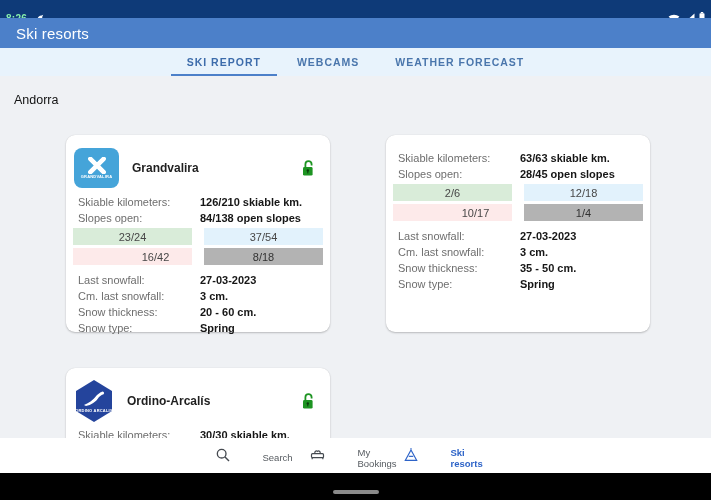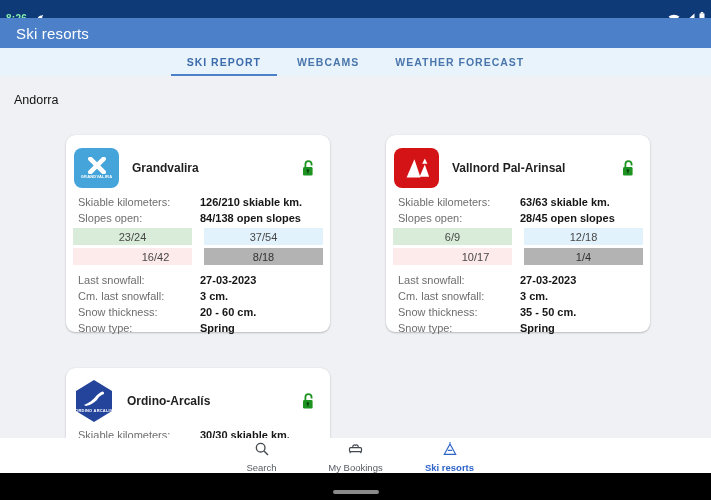--- a/index.html
+++ b/index.html
@@ -48,21 +48,21 @@
   .pills{display:grid;grid-template-columns:1fr 1fr;gap:3px 12px;margin:4px 7px 5px;}
   .pillbox{height:17px;display:flex;align-items:center;justify-content:center;font-size:11px;color:#474747;}
   .pill-green{background:#d9ecd9;}
   .pill-blue{background:#e2f2fc;}
   .pill-red{background:#fdeaea;padding-left:46px;}
   .pill-gray{background:#b3b3b3;color:#323232;}
   .snow-rows{margin-top:2px;}
   
   .bottom-nav{position:absolute;top:438px;left:0;right:0;height:35px;background:#fff;
     display:flex;justify-content:center;z-index:5;}
-  .nav-item{width:94px;display:flex;flex-direction:column;align-items:center;padding-top:3px;cursor:pointer;}
+  .nav-item{width:94px;display:flex;align-items:center;padding-top:3px;cursor:pointer;gap:32px;}
   .nav-item svg{stroke:#454a50;}
   .nav-label{font-size:9.5px;color:#565b60;margin-top:1px;}
   .nav-item.selected svg{stroke:#2e64c8;}
   .nav-item.selected .nav-label{color:#2e64c8;font-weight:700;}
   
   .gesture-area{position:absolute;top:473px;left:0;right:0;height:27px;background:#000;z-index:6;
     display:flex;justify-content:center;align-items:flex-start;}
   .gesture-pill{width:46px;height:4px;border-radius:2px;background:#8a8a8a;margin-top:17px;cursor:grab;}
 </style>
 </head>
@@ -161,48 +161,30 @@
         <span class="val">20 - 60 cm.</span>
       </div>
       <div class="row">
         <span class="lbl">Snow type:</span>
         <span class="val">Spring</span>
       </div>
     </div>
   </article>
 
   <article class="card card-2">
-    <div class="card-header">
-      <div class="logo logo-vn">
-        <svg width="32" height="26" viewBox="0 0 36 30">
-          <polygon points="6,26 15,5 22,26" fill="#fff"></polygon>
-          <polygon points="21,25 27,11 32,25" fill="#fff"></polygon>
-          <polygon points="24,10 27,4 30,10" fill="#fff"></polygon>
-        </svg>
-      </div>
-      <span class="card-title">Vallnord Pal-Arinsal</span>
-      <span class="lock">
-        <svg width="13" height="17" viewBox="0 0 13 17">
-          <path d="M3.4 7 V4.2 a3.1 3.1 0 0 1 6.2 0 V5.4" fill="none" stroke="#1d9422" stroke-width="1.8"></path>
-          <rect x="1" y="7" width="9.6" height="8.6" rx="1.4" fill="#1d9422"></rect>
-          <circle cx="5.8" cy="10.4" r="1.2" fill="#0a3d0c"></circle>
-          <rect x="5.3" y="10.8" width="1" height="2.6" fill="#0a3d0c"></rect>
-        </svg>
-      </span>
-    </div>
     <div class="row">
       <span class="lbl">Skiable kilometers:</span>
       <span class="val">63/63 skiable km.</span>
     </div>
     <div class="row">
       <span class="lbl">Slopes open:</span>
       <span class="val">28/45 open slopes</span>
     </div>
     <div class="pills">
-      <div class="pillbox pill-green">6/9</div>
+      <div class="pillbox pill-green">2/6</div>
       <div class="pillbox pill-blue">12/18</div>
       <div class="pillbox pill-red">10/17</div>
       <div class="pillbox pill-gray">1/4</div>
     </div>
     <div class="snow-rows">
       <div class="row">
         <span class="lbl">Last snowfall:</span>
         <span class="val">27-03-2023</span>
       </div>
       <div class="row">

